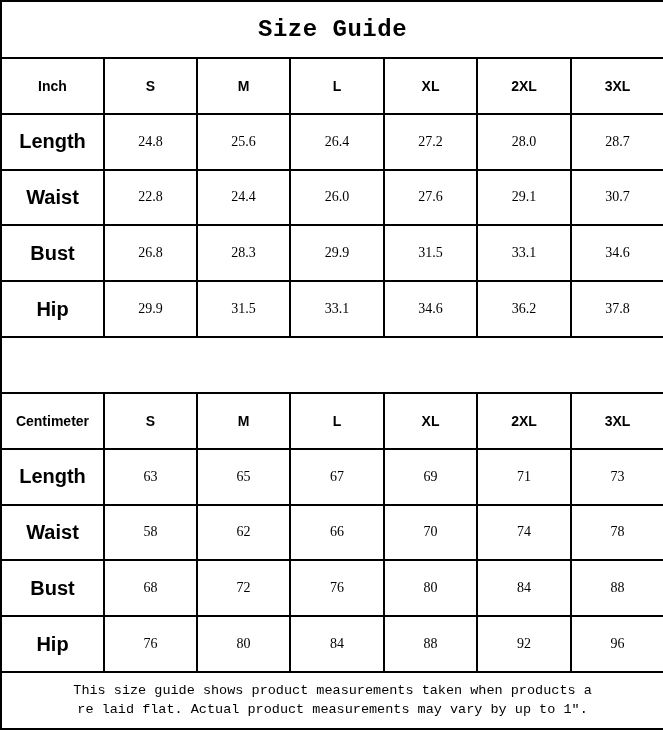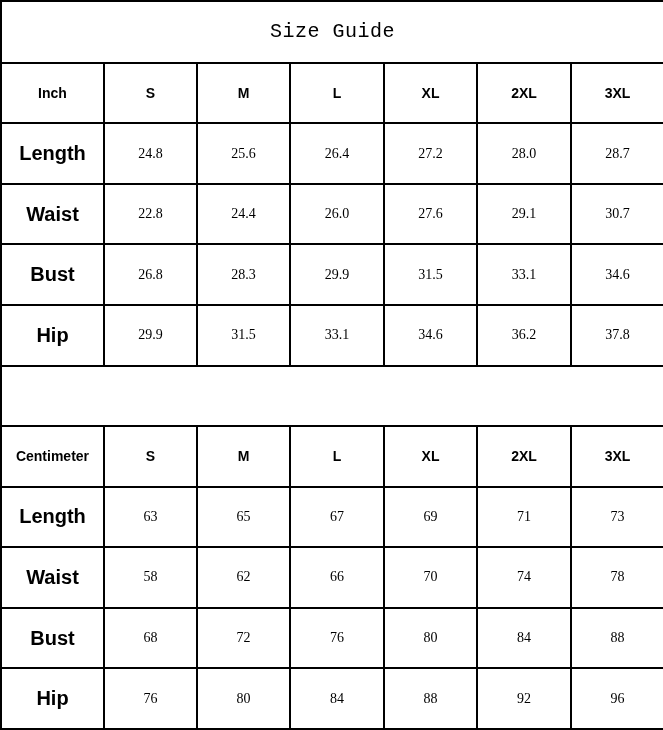--- a/index.html
+++ b/index.html
@@ -23,22 +23,22 @@
   table.size-guide td {
     border: 2px solid #000000;
     text-align: center;
     vertical-align: middle;
     padding: 0;
     color: #000000;
     overflow: hidden;
   }
   .title-cell {
     font-family: "Liberation Mono", "DejaVu Sans Mono", monospace;
-    font-size: 20px;
-    font-weight: normal;
+    font-size: 24px;
+    font-weight: bold;
     height: 53px;
     letter-spacing: 0.5px;
     border-radius: 11px;
   }
   .header-cell {
     font-family: "Liberation Sans", "DejaVu Sans", sans-serif;
     font-weight: bold;
     font-size: 14px;
     height: 52px;
   }
@@ -181,15 +181,21 @@
     <tr>
       <td class="label-cell">Hip</td>
       <td class="value-cell">76</td>
       <td class="value-cell">80</td>
       <td class="value-cell">84</td>
       <td class="value-cell">88</td>
       <td class="value-cell">92</td>
       <td class="value-cell">96</td>
     </tr>
 
+    <tr>
+      <td colspan="7" class="footer-cell">
+        <div>This size guide shows product measurements taken when products a</div>
+        <div>re laid flat. Actual product measurements may vary by up to 1″.</div>
+      </td>
+    </tr>
   </tbody>
     </table>
 </div>
 
 </body></html>

